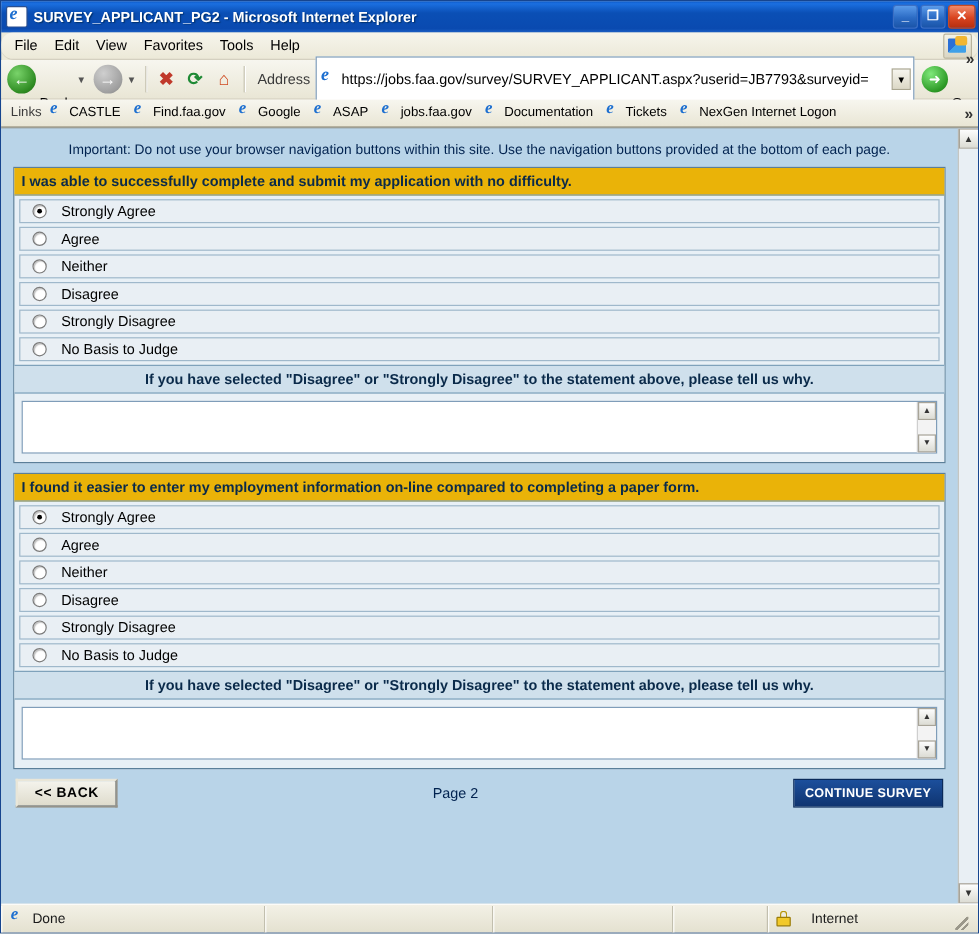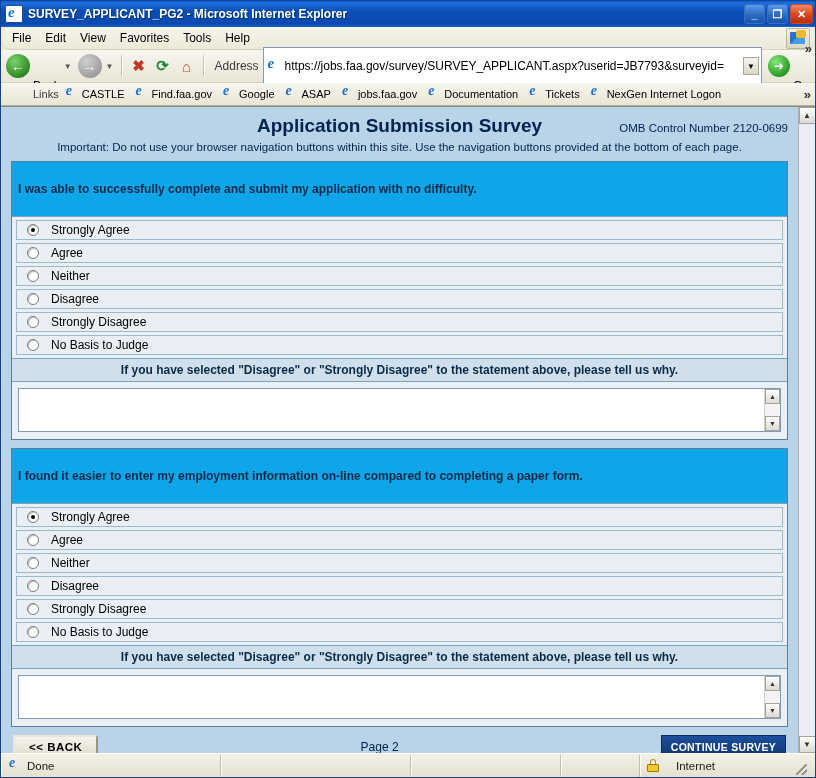--- a/index.html
+++ b/index.html
@@ -234,21 +234,21 @@
     height: 22px;
     background: linear-gradient(to bottom, #f7f6ef, #e9e6d5);
     display: flex;
     align-items: center;
     padding-left: 8px;
     border-bottom: 1px solid #b5b19f;
     font-size: 11px;
     position: relative;
     overflow: hidden;
   }
-  .links-title { color: #3b3b3b; margin-right: 6px; margin-left: 24px; }
+  .links-title { color: #3b3b3b; margin-right: 6px; }
   .link-item {
     display: flex; align-items: center;
     gap: 3px;
     margin-right: 10px;
     color: #000;
     white-space: nowrap;
   }
   .link-ie {
     width: 14px; height: 14px;
     position: relative;
@@ -337,26 +337,26 @@
     color: #00224f;
     text-align: center;
     margin: 4px 0 8px 0;
   }
   .qblock {
     border: 1px solid #5b7f99;
     background: #e8f0f6;
     margin-bottom: 8px;
   }
   .q-header {
-    background: #0ea5e9;
+    background: #eab308;
     border-bottom: 1px solid #7fa2bb;
     font-weight: bold;
     font-size: 12px;
     color: #0a2a4a;
-    padding: 20px 6px;
+    padding: 4px 6px;
   }
   .opt-row {
     display: flex;
     align-items: center;
     background: #e9eff4;
     border: 1px solid #9fb8cb;
     margin: 3px 4px;
     height: 20px;
     padding-left: 2px;
     box-sizing: border-box;
@@ -632,24 +632,20 @@
     <div class="link-item">
       <span class="link-ie"></span>
       <span>NexGen Internet Logon</span>
     </div>
     <div class="links-chev">»</div>
   </div>
 
   <div class="page-wrap">
     <div class="page">
 
-      <div class="header-row">
-        <div class="survey-title">Application Submission Survey</div>
-        <div class="omb">OMB Control Number 2120-0699</div>
-      </div>
 
       <div class="important">Important: Do not use your browser navigation buttons within this site. Use the navigation buttons provided at the bottom of each page.</div>
 
       <div class="qblock">
         <div class="q-header">I was able to successfully complete and submit my application with no difficulty.</div>
 
         <div class="opt-row">
           <div class="opt-radio-cell">
             <div class="radio checked"></div>
           </div>

